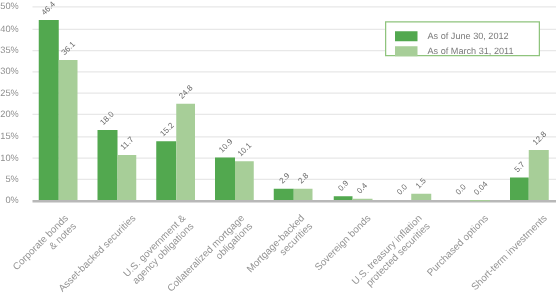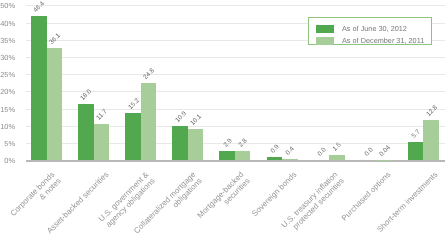--- a/index.html
+++ b/index.html
@@ -124,16 +124,16 @@
     <div class="xlabel" style="left: 303.3px; width: 130px; top: 170px;">
       <div>Short-term investments</div>
     </div>
     <div id="legend" style="left: 308px; top: 17px; width: 124px; height: 27.5px; padding: 2.8px 0px 0px 7px;">
       <div class="lrow">
         <div class="lsw" style="background: rgb(82, 168, 79);"></div>
         <div class="ltext">As of June 30, 2012</div>
       </div>
       <div class="lrow">
         <div class="lsw" style="background: rgb(167, 206, 152);"></div>
-        <div class="ltext">As of December 31, 2011</div>
+        <div class="ltext">As of March 31, 2011</div>
       </div>
     </div>
   </div>
 
 </body></html>

